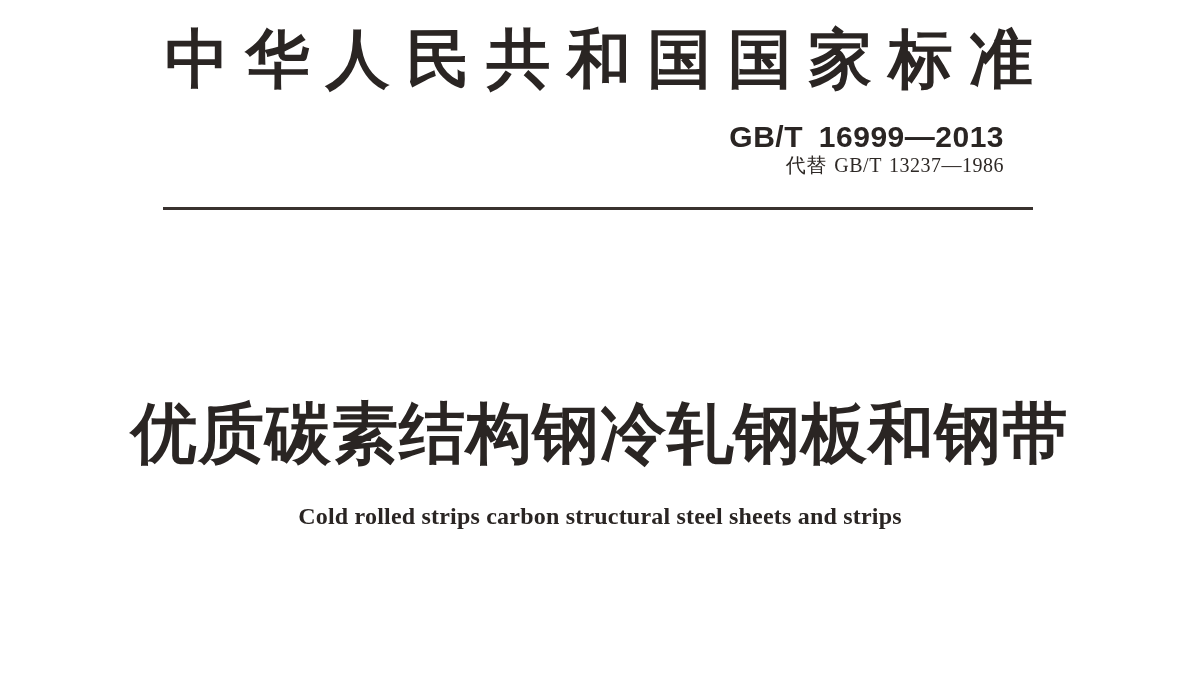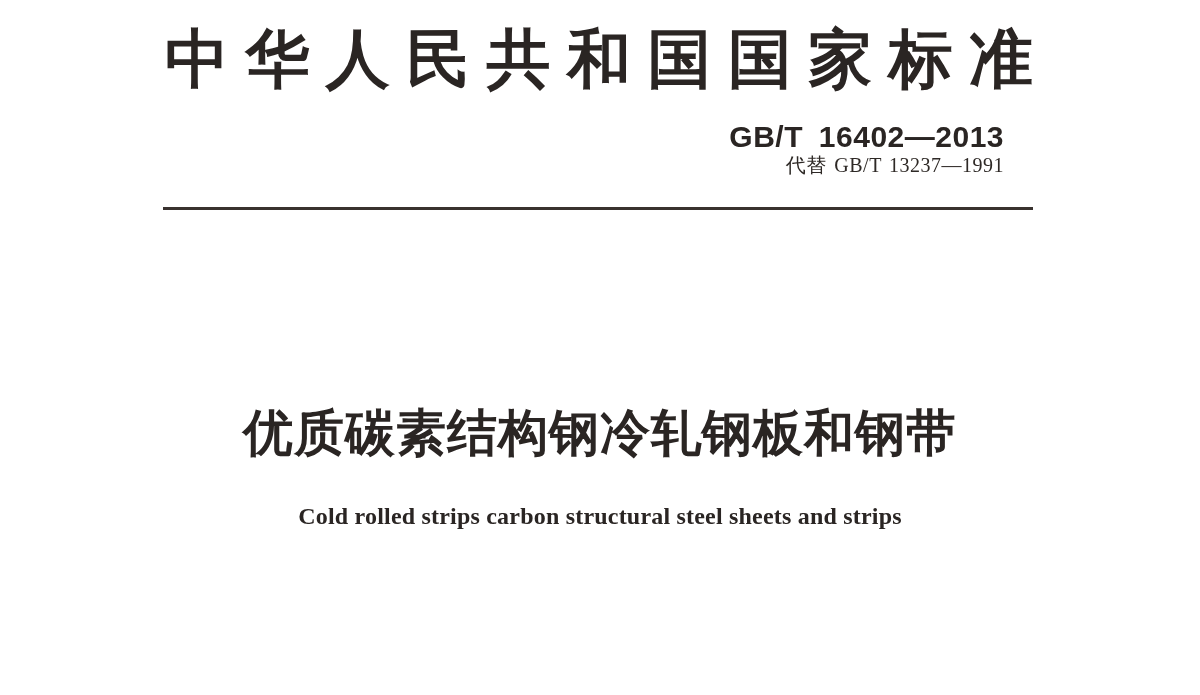--- a/index.html
+++ b/index.html
@@ -65,21 +65,21 @@
     background: #39322f;
   }
   .title-zh {
     position: absolute;
     left: 0;
     top: 404px;
     width: 1200px;
     text-align: center;
     font-family: "Liberation Sans", "DejaVu Sans", sans-serif;
     font-weight: 700;
-    font-size: 50px;
+    font-size: 66px;
     line-height: 58px;
     letter-spacing: 1px;
     color: #2a2523;
     white-space: nowrap;
   }
   .title-en {
     position: absolute;
     left: 0;
     top: 500px;
     width: 1200px;
@@ -106,22 +106,22 @@
       <span>共</span>
       <span>和</span>
       <span>国</span>
       <span>国</span>
       <span>家</span>
       <span>标</span>
       <span>准</span>
     </div>
 
   <div class="std-block">
-    <div class="std-code">GB/T 16402—2013</div>
-    <div class="std-note">代替 GB/T 13237—1991</div>
+    <div class="std-code">GB/T 16999—2013</div>
+    <div class="std-note">代替 GB/T 13237—1986</div>
   </div>
 
   <div class="header-rule"></div>
 
   <div class="title-zh">优质碳素结构钢冷轧钢板和钢带</div>
 
   <div class="title-en">Cold rolled strips carbon structural steel sheets and strips</div>
 
 </div>
 

